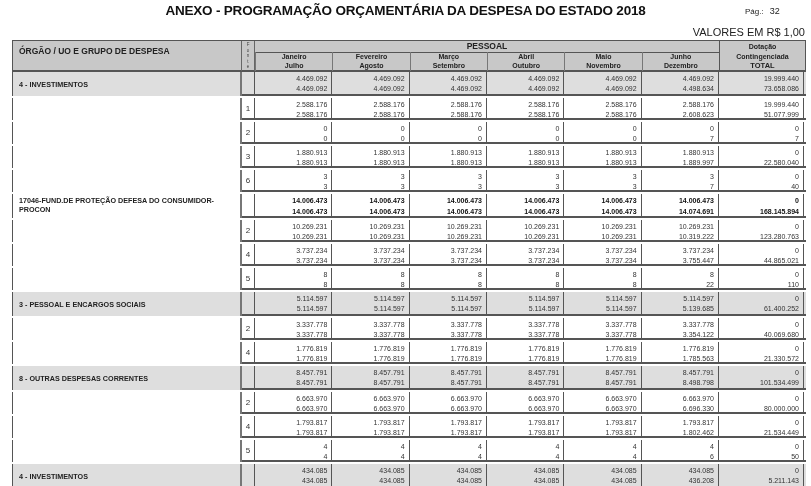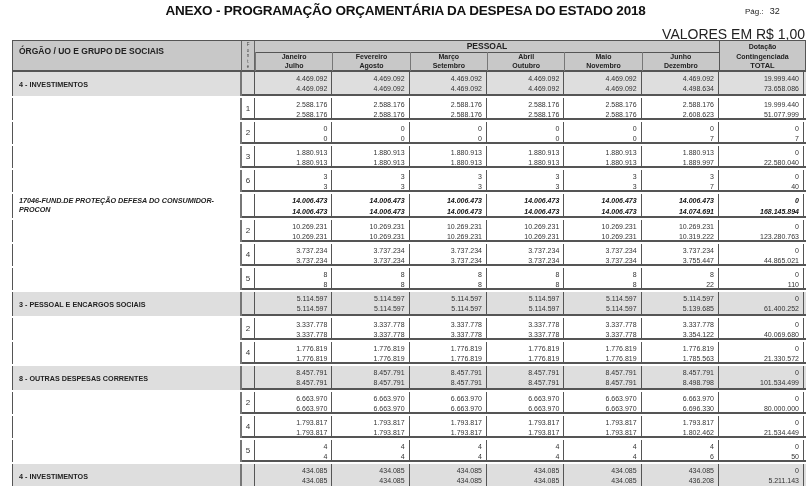--- a/index.html
+++ b/index.html
@@ -2,21 +2,21 @@
 <html><head>
 <meta charset="utf-8">
 <style>
   html, body { margin:0; padding:0; background:#ffffff; }
   body { width:811px; height:486px; position:relative; overflow:hidden;
          font-family:"Liberation Sans", sans-serif; color:#222; }
   .title { position:absolute; left:0; width:811px; top:3px; text-align:center;
            font-size:13.5px; font-weight:bold; letter-spacing:-0.2px; color:#111; }
   .page { position:absolute; left:745px; top:6px; font-size:8px; color:#222; }
   .page .num { margin-left:6px; font-size:9px; }
-  .units { position:absolute; right:6px; top:26px; font-size:14px; color:#222; }
+  .units { position:absolute; right:6px; top:26px; font-size:11px; color:#222; }
 
   .tbl { position:absolute; left:12px; top:40px; width:794px; }
   .hdr { position:relative; height:32px; background:#c8c8c8; border:1px solid #555; border-bottom:2px solid #555; box-sizing:border-box; }
   .hdr .lbl { position:absolute; left:6px; top:5px; font-size:8.5px; font-weight:bold; }
   .hdr .fonte { position:absolute; left:228px; top:0; width:14px; height:30px; border-left:1px solid #666; border-right:1px solid #666;
                 font-size:4.5px; line-height:5.5px; text-align:center; padding-top:1px; box-sizing:border-box; color:#444; }
   .hdr .quotas { position:absolute; left:242px; top:0; width:464px; height:11px; border-bottom:1px solid #555;
                  text-align:center; font-size:8.5px; font-weight:bold; line-height:11px; }
   .hdr .mcol { position:absolute; top:11px; height:19px; border-left:1px solid #777; font-size:7px; font-weight:bold;
                text-align:center; line-height:8.5px; padding-top:1px; box-sizing:border-box; }
@@ -44,21 +44,21 @@
 <body>
 
 <div class="title">ANEXO - PROGRAMAÇÃO ORÇAMENTÁRIA DA DESPESA DO ESTADO 2018</div>
 <div class="page">
   <span>Pág.:</span><span class="num">32</span>
 </div>
 <div class="units">VALORES EM R$ 1,00</div>
 
 <div class="tbl">
   <div class="hdr">
-    <div class="lbl">ÓRGÃO / UO E GRUPO DE SOCIAIS</div>
+    <div class="lbl">ÓRGÃO / UO E GRUPO DE DESPESA</div>
     <div class="fonte">F<br>o<br>n<br>t<br>e</div>
     <div class="quotas">PESSOAL</div>
     <div id="month-headers">
         <div class="mcol" style="left: 242px; width: 77.33px;">
           <div>Janeiro</div>
           <div>Julho</div>
         </div>
         <div class="mcol" style="left: 319.33px; width: 77.33px;">
           <div>Fevereiro</div>
           <div>Agosto</div>
@@ -260,21 +260,21 @@
         <div class="cell" style="left: 628.65px; width: 77.33px;">
           <div>3</div>
           <div>7</div>
         </div>
         <div class="cell total" style="left: 706px; width: 86px;">
           <div>0</div>
           <div>40</div>
         </div>
       </div>
       <div class="gap"></div>
-      <div class="row group bold" style="background: #fca5a5; height: 24px; font-style: italic;">
+      <div class="row group bold" style="background: #fca5a5; height: 24px;">
         <div class="cells-bg" style="background: rgb(255, 255, 255);"></div>
         <div class="label" style="background: rgb(255, 255, 255);">
           <span style="top: 2px;">17046-FUND.DE PROTEÇÃO DEFESA DO CONSUMIDOR-PROCON</span>
         </div>
         <div class="fcell" style="line-height: 24px;"></div>
         <div class="cell" style="left: 242px; width: 77.33px;">
           <div style="line-height: 10.5px;">14.006.473</div>
           <div style="line-height: 10.5px;">14.006.473</div>
         </div>
         <div class="cell" style="left: 319.33px; width: 77.33px;">

